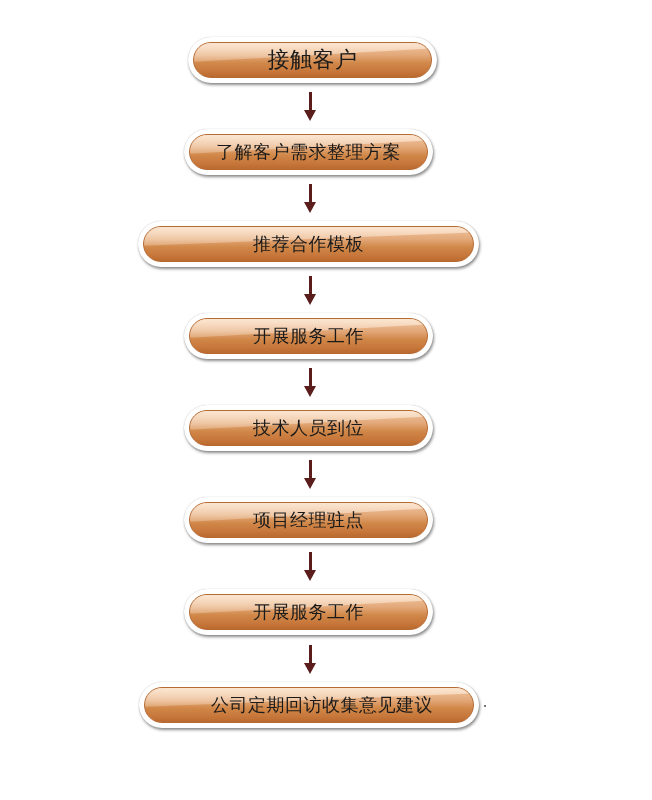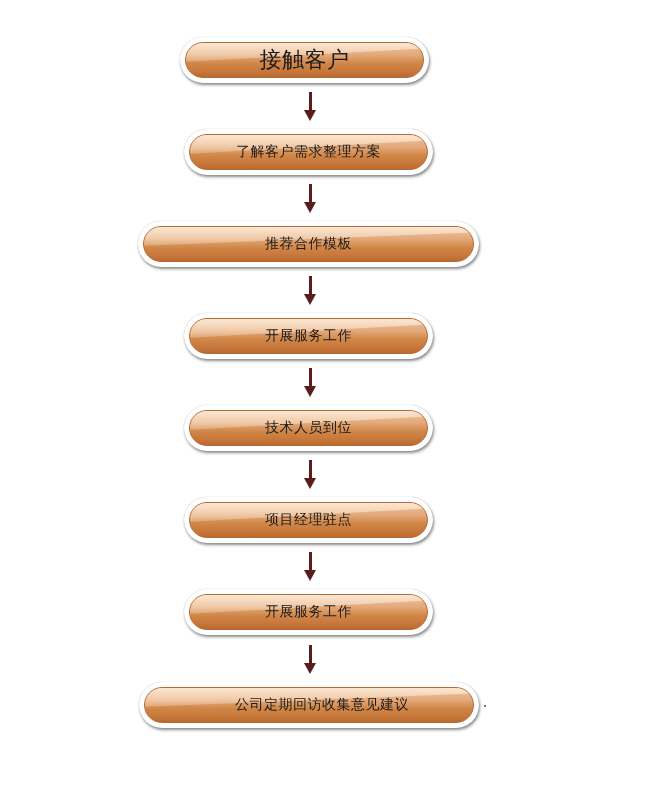--- a/index.html
+++ b/index.html
@@ -17,34 +17,34 @@
     background: linear-gradient(to bottom, #efc6a0 0%, #e3a97a 35%, #d08748 60%, #c7763a 85%, #bb6a2f 100%);
     border:1px solid #b66a34;
     display:flex; align-items:center; justify-content:center;
   }
   .pill::before {
     content:""; position:absolute; left:0; top:0; right:0; height:55%;
     background: linear-gradient(to bottom, rgba(255,240,225,0.75), rgba(255,235,215,0.25));
     clip-path: polygon(0 0, 100% 0, 100% 30%, 0 100%);
     pointer-events:none;
   }
-  .label { position:relative; color:#1a1a1a; font-size:14px; letter-spacing:0.5px; white-space:nowrap; }
+  .label { position:relative; color:#1a1a1a; font-size:18px; letter-spacing:0.5px; white-space:nowrap; }
   .label.big { font-size:22px; }
   .arrow { position:absolute; width:12px; height:30px; left:304px; }
   .arrow .shaft { position:absolute; left:5px; top:0; width:3px; height:20px; background:#5b1c1c; }
   .arrow .head { position:absolute; left:0; top:18px; width:0; height:0;
     border-left:6px solid transparent; border-right:6px solid transparent; border-top:11px solid #5b1c1c; }
   .dot { position:absolute; left:484px; top:705px; width:2px; height:2px; background:#777; }
 </style>
 </head>
 <body>
 
 <div>
 
-  <div class="step" style="left:180px; top:37px; width:249px;">
+  <div class="step" style="left:188px; top:37px; width:249px;">
     <div class="pill">
       <span class="label big">接触客户</span>
     </div>
   </div>
   <div class="arrow" style="top:92px;">
       <div class="shaft"></div>
       <div class="head"></div>
     </div>
 
   <div class="step" style="left:184px; top:129px; width:249px;">

